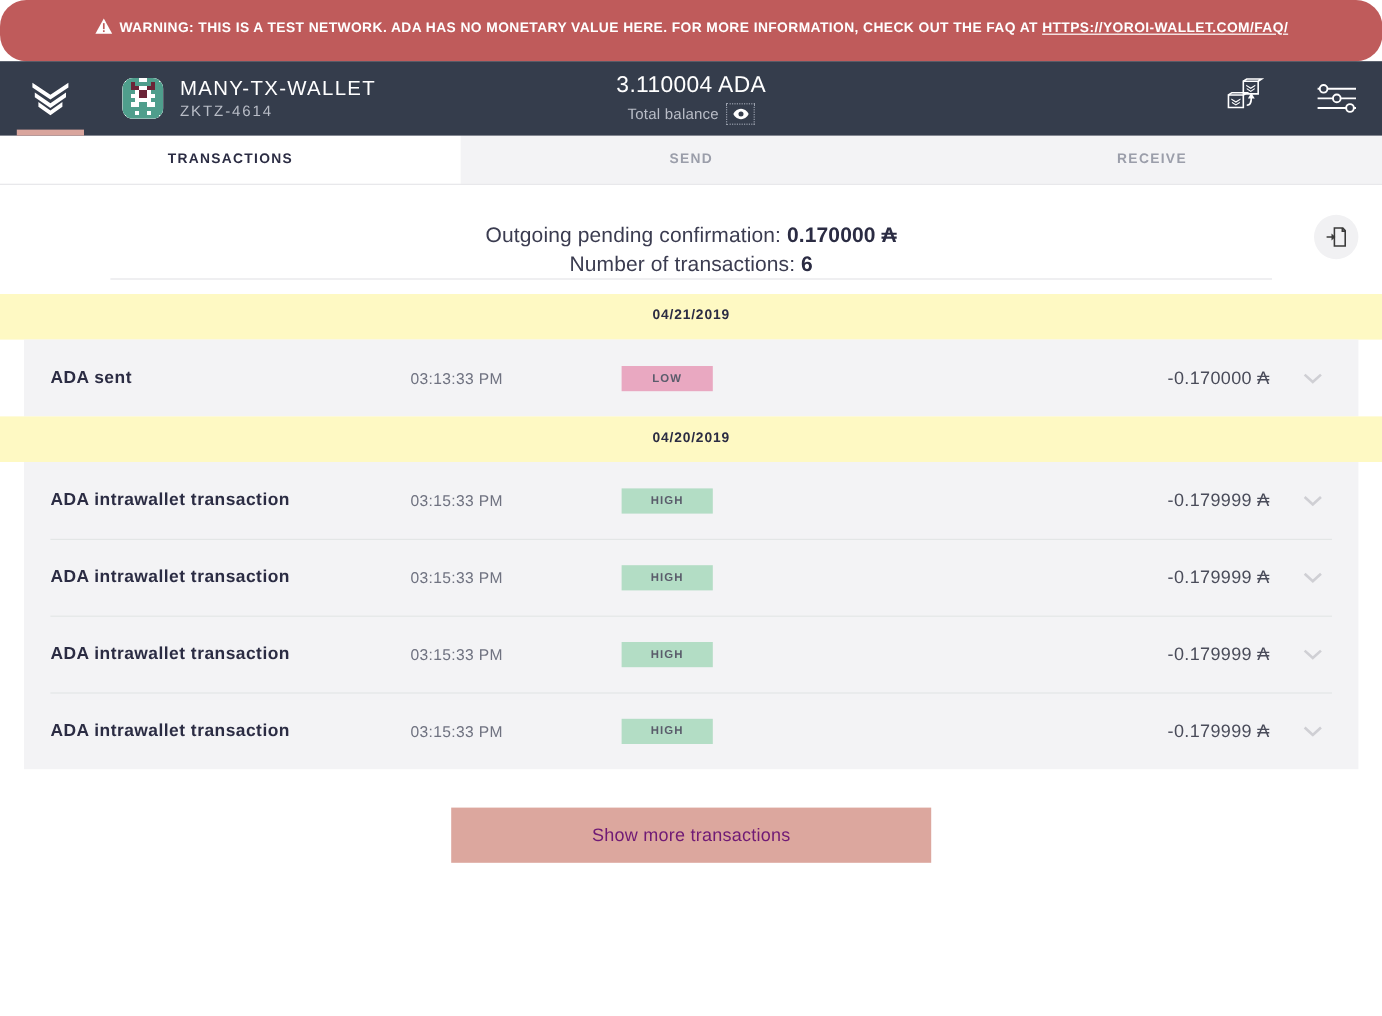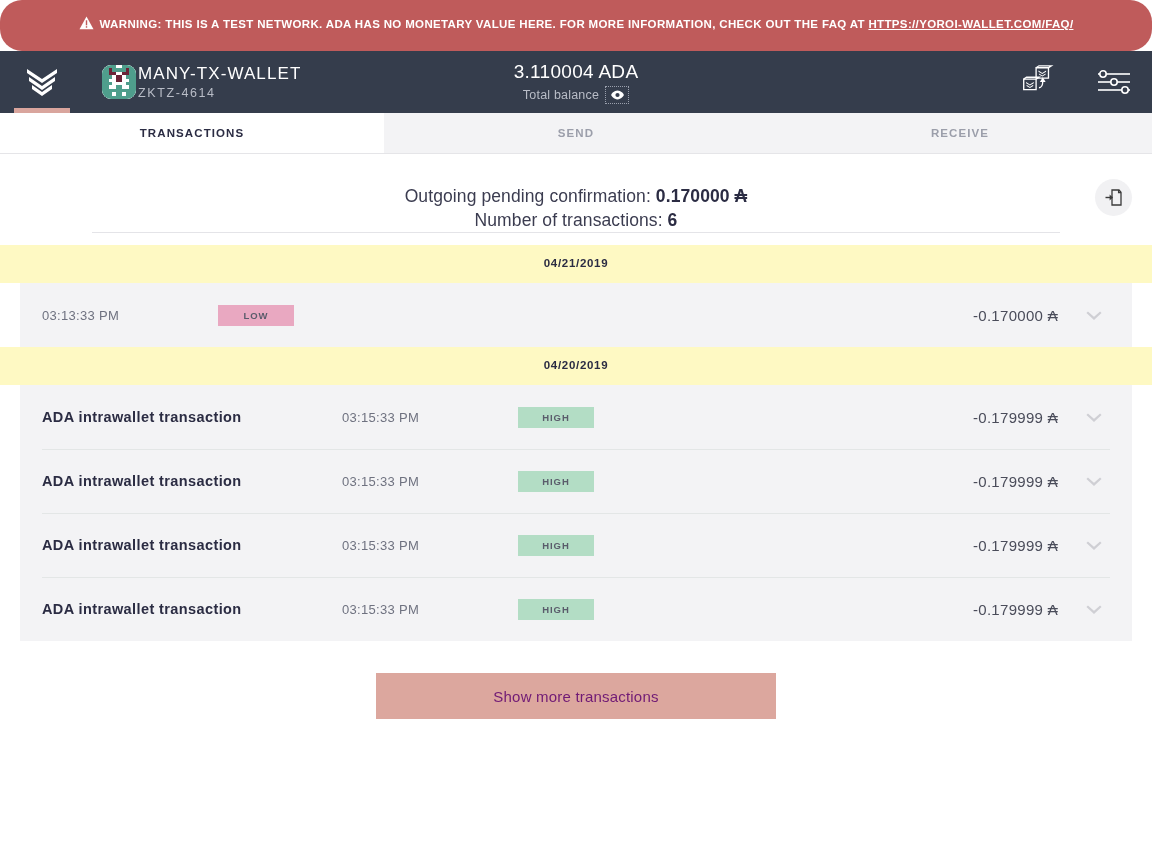--- a/index.html
+++ b/index.html
@@ -70,21 +70,21 @@
     margin-left: 32px;
   }
   .wallet-avatar {
     width: 34px;
     height: 34px;
     border-radius: 9px;
     overflow: hidden;
     background: #ffffff;
     flex: none;
   }
-  .wallet-text { margin-left: 2px; }
+  .wallet-text { margin-left: 14px; }
   .wallet-name {
     color: #ffffff;
     font-size: 17px;
     letter-spacing: 1.1px;
     line-height: 20px;
   }
   .wallet-plate {
     color: #b9bdc7;
     font-size: 12.5px;
     letter-spacing: 1.6px;
@@ -432,20 +432,21 @@
       </svg>
     </button>
   </div>
 
   <div class="tx-groups">
 
     <div>
       <div class="tx-date">04/21/2019</div>
       <div class="tx-group">
         <div class="tx-row">
+          <div class="tx-type">ADA sent</div>
           <div class="tx-time">03:13:33 PM</div>
           <div class="tx-badge-cell">
             <span class="tx-badge badge-low">LOW</span>
           </div>
           <div class="tx-amount">-0.170000 ₳</div>
           <div class="tx-chevron">
             <svg width="16" height="9" viewBox="0 0 16 9">
                 <path d="M1.2 1.2 L8 7.4 L14.8 1.2" fill="none" stroke="#cfcfd4" stroke-width="2.2"></path>
               </svg>
           </div>

